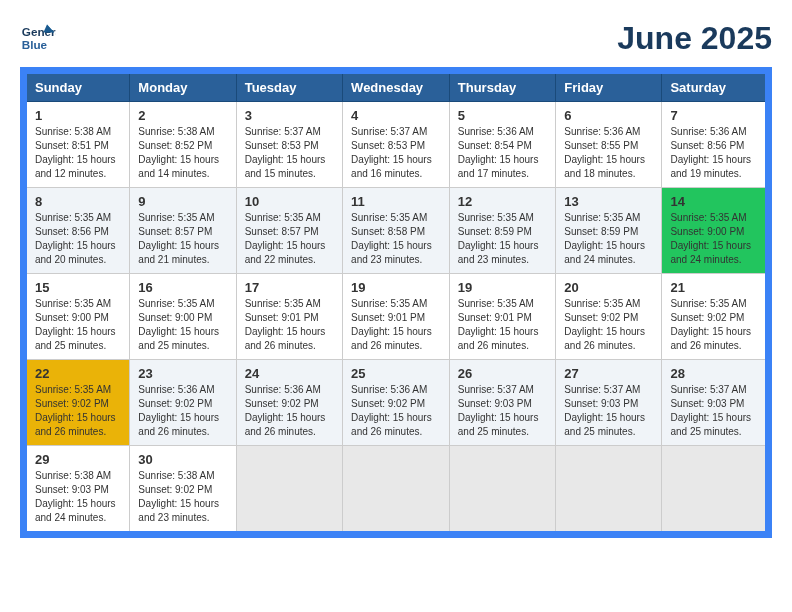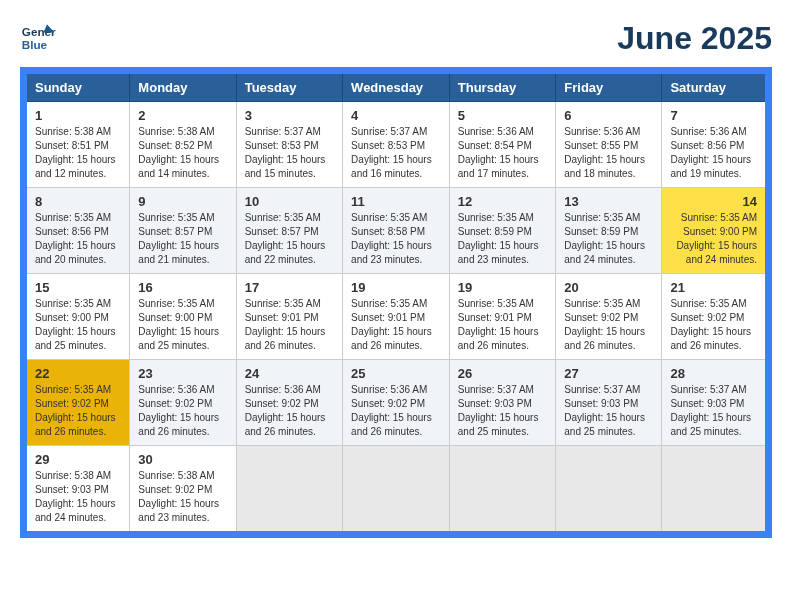--- a/index.html
+++ b/index.html
@@ -158,21 +158,21 @@
           <div class="cell-text">Sunrise: 5:35 AM<br>Sunset: 8:58 PM<br>Daylight: 15 hours and 23 minutes.</div>
         </td>
       <td style="background: rgb(240, 244, 248);">
           <span class="day-num">12</span>
           <div class="cell-text">Sunrise: 5:35 AM<br>Sunset: 8:59 PM<br>Daylight: 15 hours and 23 minutes.</div>
         </td>
       <td style="background: rgb(240, 244, 248);">
           <span class="day-num">13</span>
           <div class="cell-text">Sunrise: 5:35 AM<br>Sunset: 8:59 PM<br>Daylight: 15 hours and 24 minutes.</div>
         </td>
-      <td style="background: #fde047; text-align: right;">
+      <td style="background: #22c55e;">
           <span class="day-num">14</span>
           <div class="cell-text">Sunrise: 5:35 AM<br>Sunset: 9:00 PM<br>Daylight: 15 hours and 24 minutes.</div>
         </td>
     </tr>
     <tr>
       <td>
           <span class="day-num">15</span>
           <div class="cell-text">Sunrise: 5:35 AM<br>Sunset: 9:00 PM<br>Daylight: 15 hours and 25 minutes.</div>
         </td>
       <td>

